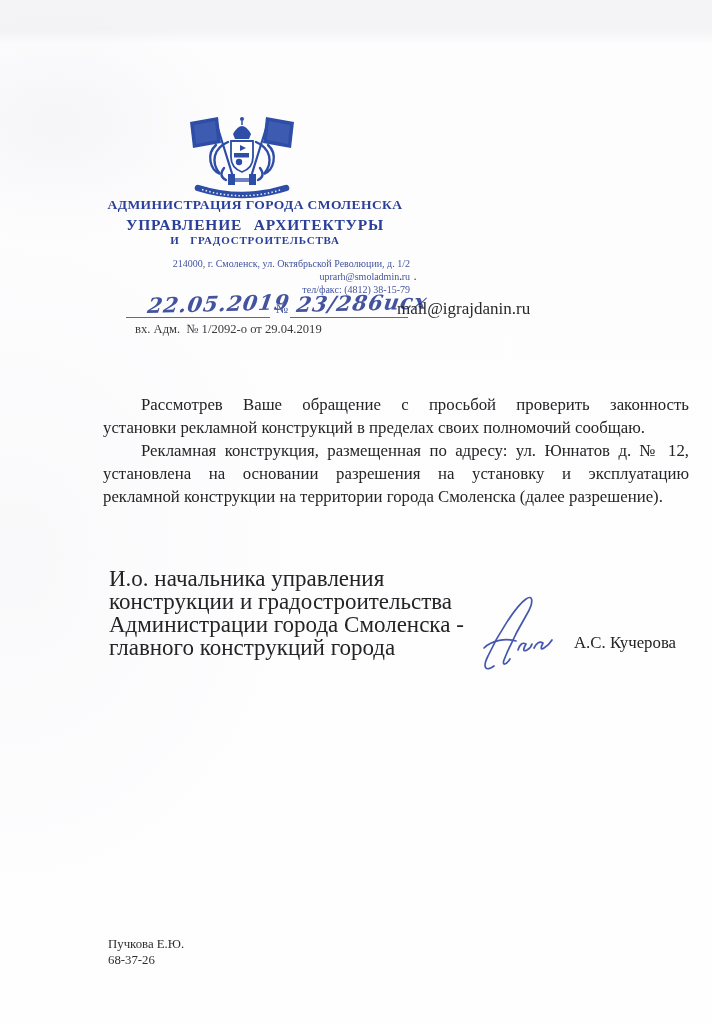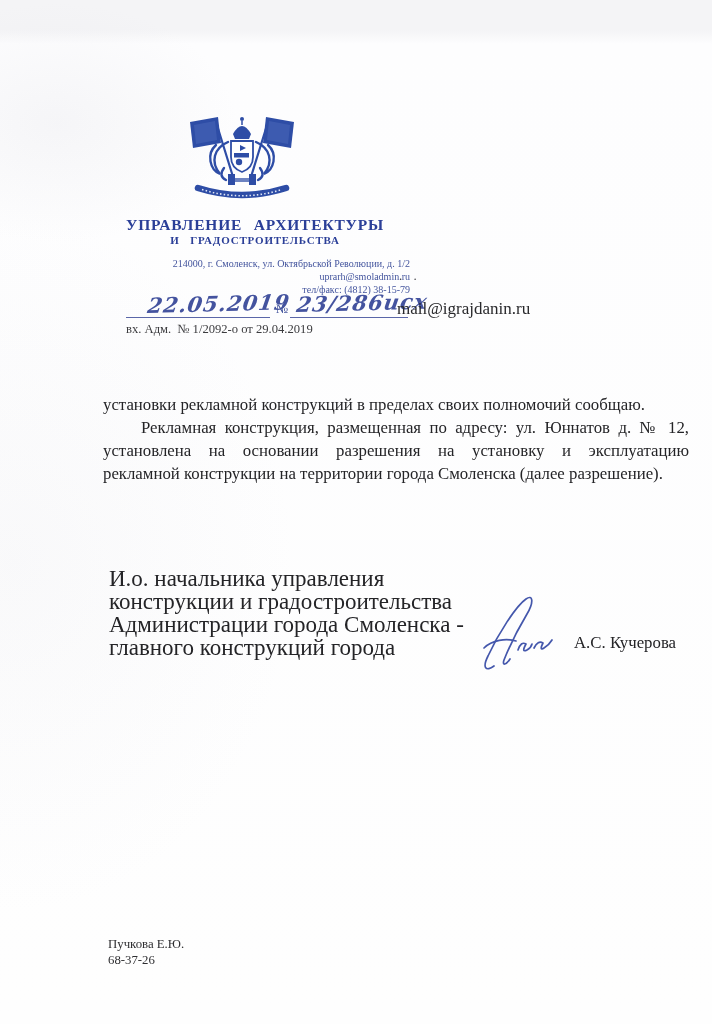--- a/index.html
+++ b/index.html
@@ -49,21 +49,21 @@
     transform-origin:left bottom;
     letter-spacing:1px;
     white-space:nowrap;
   }
   .hw-date{position:absolute;left:146px;top:293px;font-size:21px;}
   .num-label{position:absolute;left:276px;top:301px;font-size:13px;color:#43549d;}
   .hw-number{position:absolute;left:295px;top:292px;font-size:21px;}
   .uline{position:absolute;height:1px;background:#5a66a8;top:317px;}
   .uline-a{left:126px;width:144px;}
   .uline-b{left:290px;width:118px;}
-  .incoming{position:absolute;left:126px;top:322px;font-size:12.6px;color:#3b3b3e;}
+  .incoming{position:absolute;left:135px;top:322px;font-size:12.6px;color:#3b3b3e;}
 
   .recipient-email{position:absolute;left:397px;top:299px;font-size:17px;color:#28282b;}
   .stray-dots{position:absolute;left:399px;top:268px;font-size:13px;color:#4a4a4e;letter-spacing:4px;}
 
   
   .body-block{position:absolute;left:103px;top:393px;width:586px;color:#242427;}
   .bline{
     font-size:16.8px;line-height:23px;height:23px;
     text-align:justify;white-space:normal;
   }
@@ -123,38 +123,40 @@
     <rect x="46" y="62" width="7" height="11" fill="#2e4da6"></rect>
     <rect x="67" y="62" width="7" height="11" fill="#2e4da6"></rect>
     <rect x="53" y="66" width="14" height="4" fill="#2e4da6" opacity="0.7"></rect>
 
     <g>
       <path d="M16,76 Q60,90 104,76" stroke="#2e4da6" stroke-width="6.5" fill="none" stroke-linecap="round"></path>
       <path d="M20,77.5 Q60,90 100,77.5" stroke="#dfe6f5" stroke-width="1.6" fill="none" stroke-dasharray="1.5 2.2"></path>
     </g>
   </svg>
 
+  <div class="org org-1">АДМИНИСТРАЦИЯ ГОРОДА СМОЛЕНСКА</div>
   <div class="org org-2">УПРАВЛЕНИЕ АРХИТЕКТУРЫ</div>
   <div class="org org-3">И ГРАДОСТРОИТЕЛЬСТВА</div>
 
   <div class="addr addr-1">214000, г. Смоленск, ул. Октябрьской Революции, д. 1/2</div>
   <div class="addr addr-2">uprarh@smoladmin.ru</div>
   <div class="addr addr-3">тел/факс: (4812) 38-15-79</div>
 
   <div class="hand hw-date">22.05.2019</div>
   <div class="num-label">№</div>
   <div class="hand hw-number">23/286исх</div>
   <div class="uline uline-a"></div>
   <div class="uline uline-b"></div>
   <div class="incoming">вх. Адм.&nbsp; № 1/2092-о от 29.04.2019</div>
 
   <div class="stray-dots">. .</div>
   <div class="recipient-email">mail@igrajdanin.ru</div>
 
   <div class="body-block">
+    <div class="bline ind j">Рассмотрев Ваше обращение с просьбой проверить законность</div>
     <div class="bline">установки рекламной конструкций в пределах своих полномочий сообщаю.</div>
     <div class="bline ind j">Рекламная конструкция, размещенная по адресу: ул. Юннатов д. № 12,</div>
     <div class="bline j">установлена на основании разрешения на установку и эксплуатацию</div>
     <div class="bline">рекламной конструкции на территории города Смоленска (далее разрешение).</div>
   </div>
 
   <div class="sig-block">
     <div class="sig-line">И.о. начальника управления</div>
     <div class="sig-line">конструкции и градостроительства</div>
     <div class="sig-line">Администрации города Смоленска -</div>

